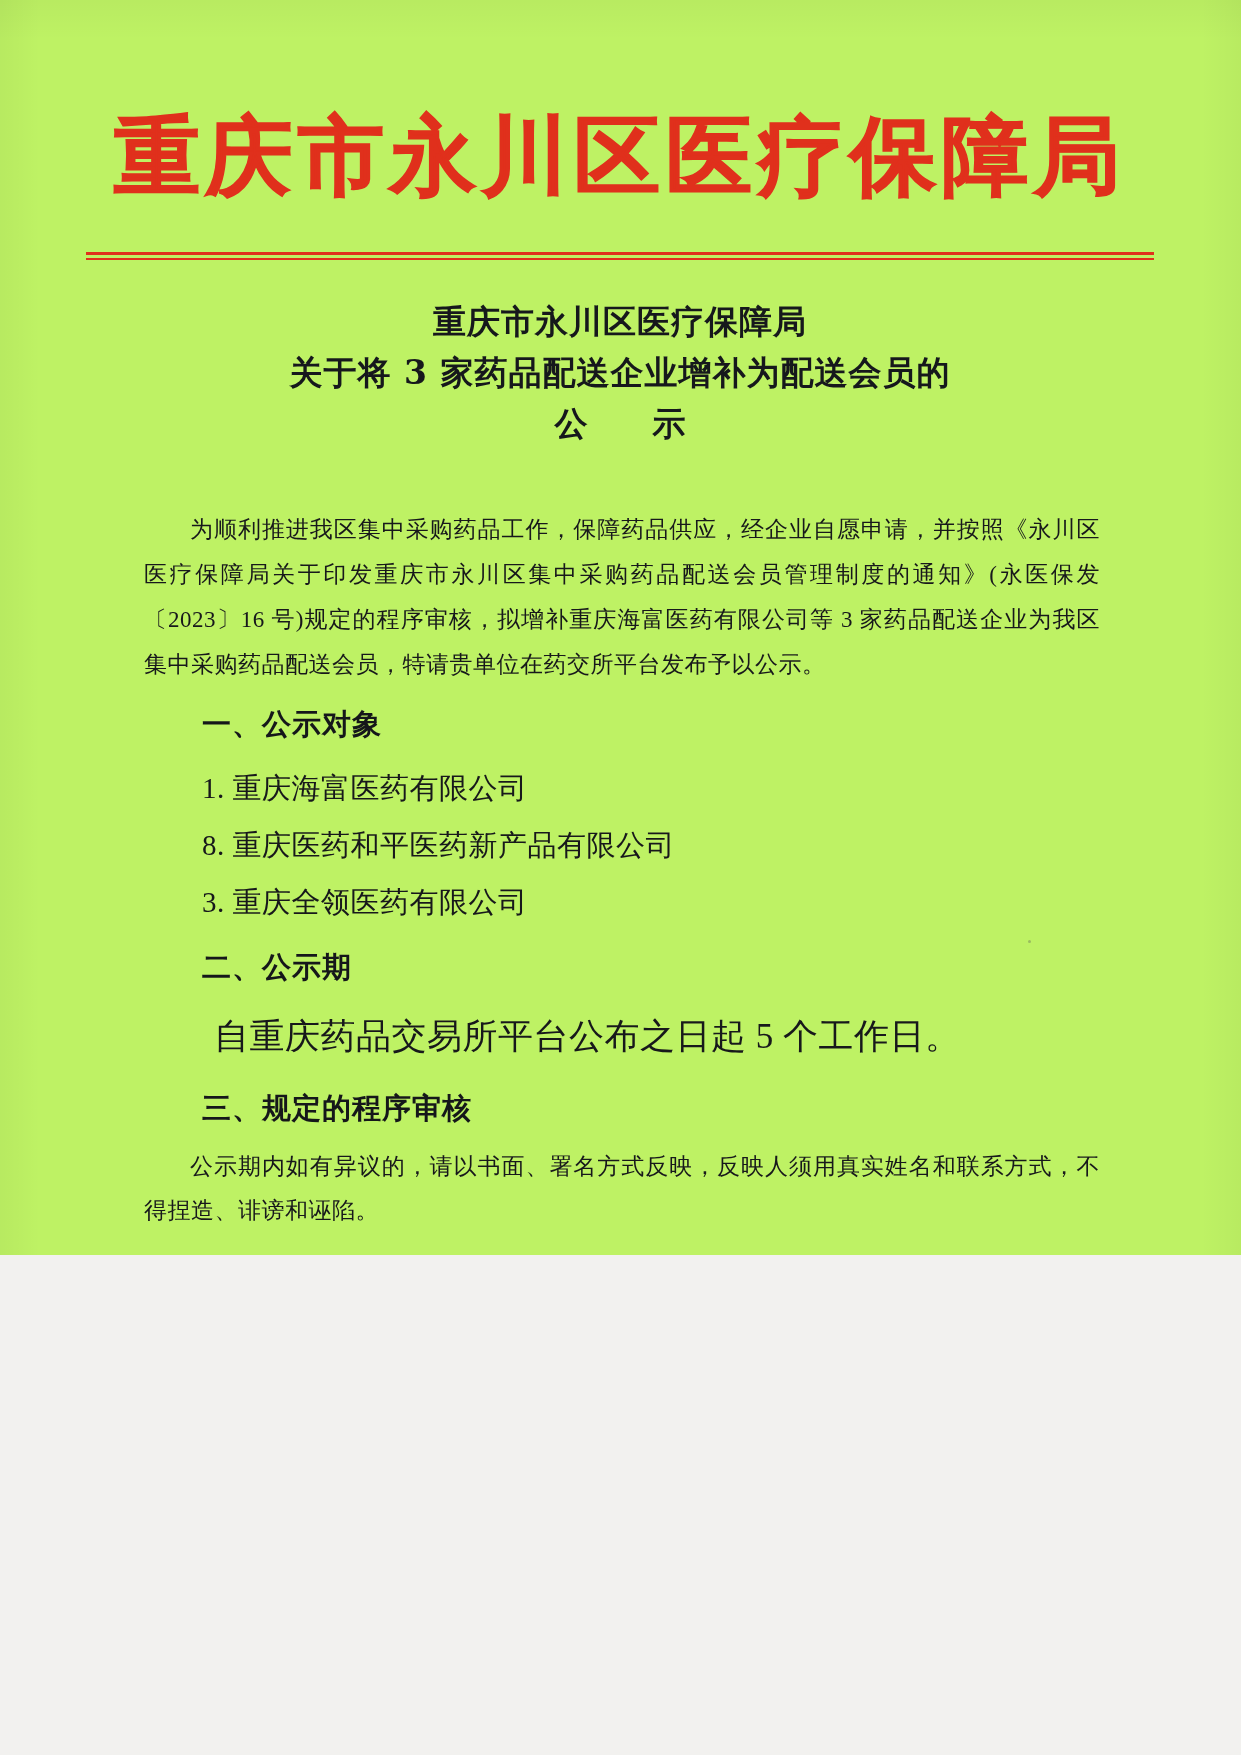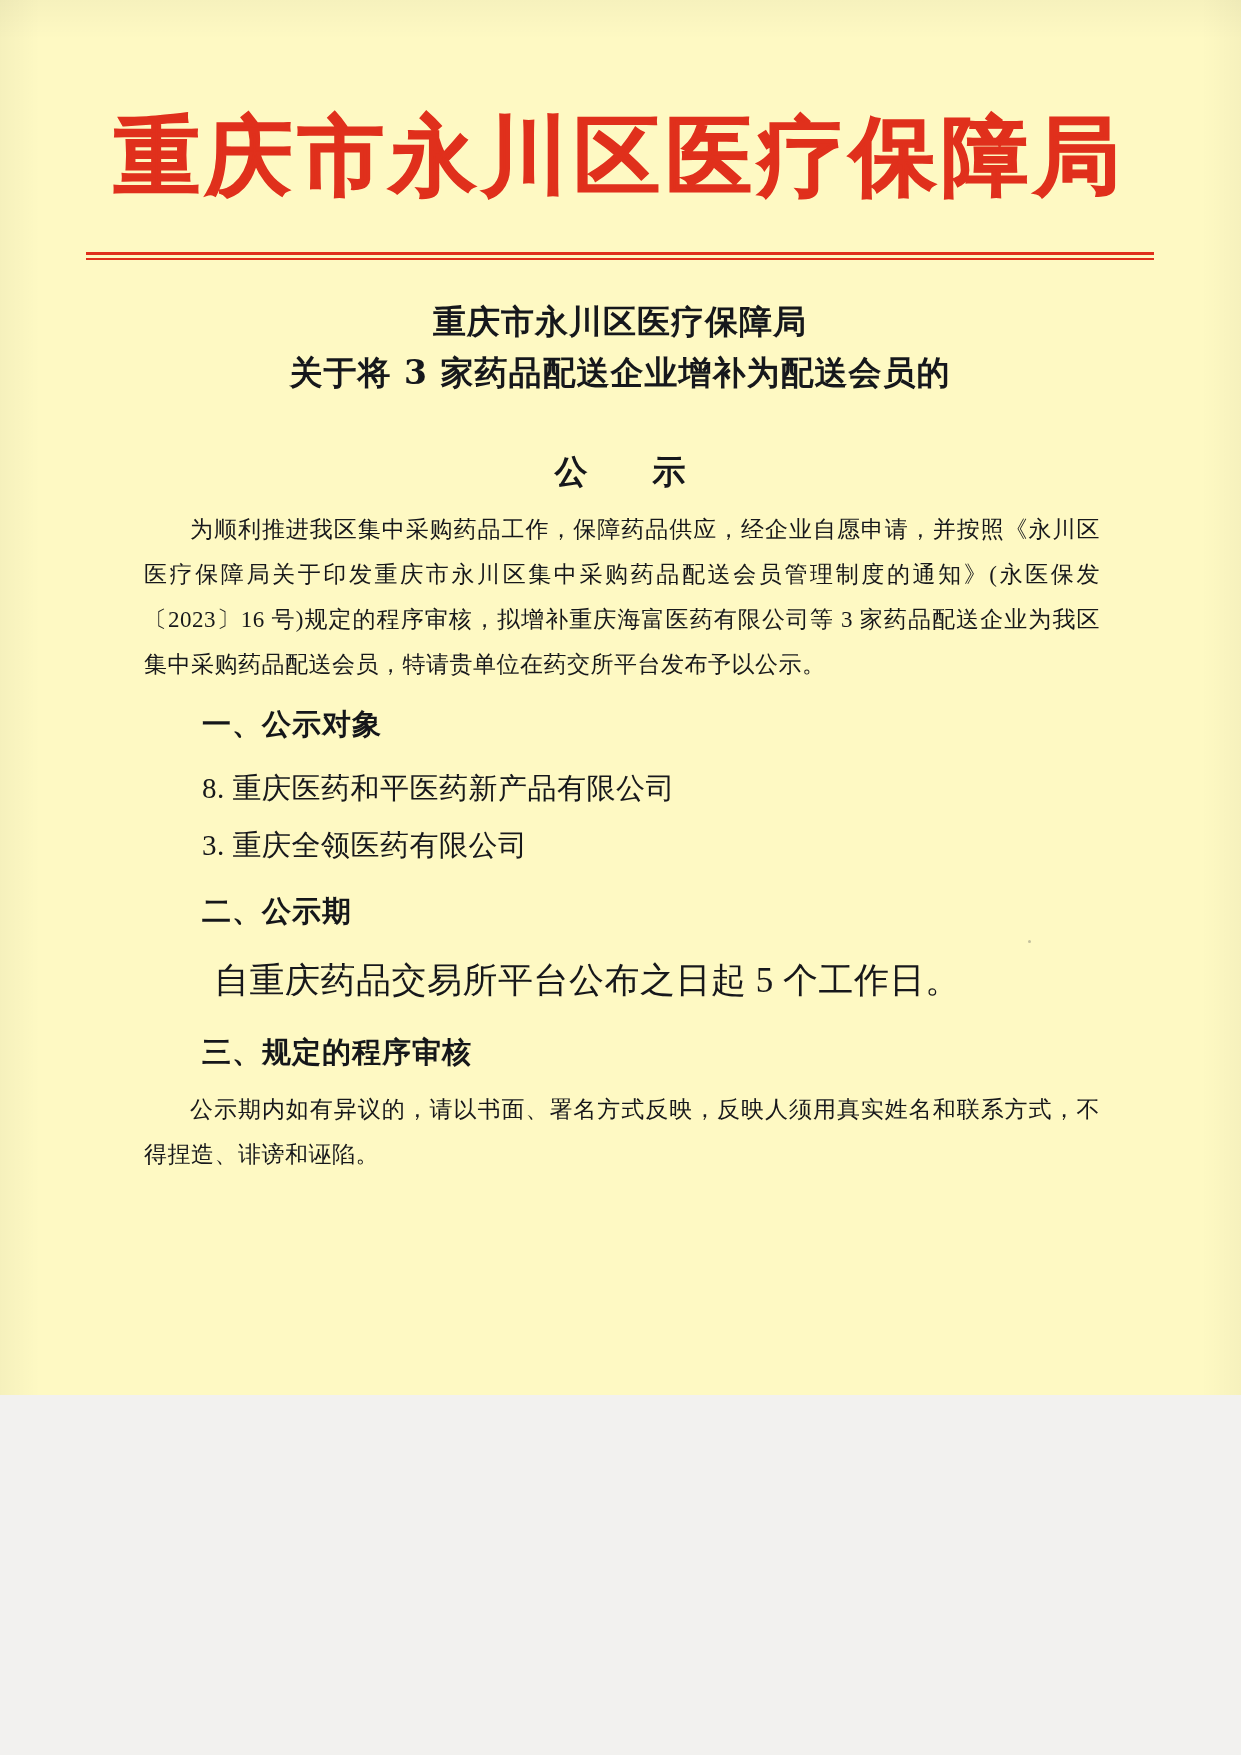--- a/index.html
+++ b/index.html
@@ -2,23 +2,23 @@
 <html lang="zh"><head>
 <meta charset="utf-8">
 <style>
   html, body {
     margin: 0;
     padding: 0;
     background: #f2f1ef;
   }
   .page {
     width: 1241px;
-    height: 1395px;
+    height: 1255px;
     position: relative;
-    background: #fef9c3;
+    background: #bef264;
     box-sizing: border-box;
     overflow: hidden;
     font-family: "Liberation Serif", "DejaVu Serif", serif;
   }
   
   .page::before {
     content: "";
     position: absolute;
     inset: 0;
     background:
@@ -81,21 +81,20 @@
     font-family: "DejaVu Serif", "Liberation Serif", serif;
     font-weight: bold;
     font-size: 33px;
     line-height: 1.55;
     color: #16181c;
     letter-spacing: 1px;
   }
   .doc-title .line3 {
     letter-spacing: 16px;
     padding-left: 16px;
-    margin-top: 48px;
   }
 
   .body-area {
     position: absolute;
     left: 58px;
     top: 508px;
     width: 956px;
     color: #17181b;
   }
 
@@ -180,20 +179,21 @@
       <div class="line2">关于将 3 家药品配送企业增补为配送会员的</div>
       <div class="line3">公　示</div>
     </div>
 
     <div class="body-area">
 
       <p class="para">为顺利推进我区集中采购药品工作，保障药品供应，经企业自愿申请，并按照《永川区医疗保障局关于印发重庆市永川区集中采购药品配送会员管理制度的通知》(永医保发〔2023〕16 号)规定的程序审核，拟增补重庆海富医药有限公司等 3 家药品配送企业为我区集中采购药品配送会员，特请贵单位在药交所平台发布予以公示。</p>
 
       <h2 class="section">一、公示对象</h2>
       <ol class="list">
+        <li>1. 重庆海富医药有限公司</li>
         <li>8. 重庆医药和平医药新产品有限公司</li>
         <li>3. 重庆全领医药有限公司</li>
       </ol>
 
       <h2 class="section">二、公示期</h2>
       <p class="plain">自重庆药品交易所平台公布之日起 5 个工作日。</p>
 
       <h2 class="section">三、规定的程序审核</h2>
       <p class="para">公示期内如有异议的，请以书面、署名方式反映，反映人须用真实姓名和联系方式，不得捏造、诽谤和诬陷。</p>
 

